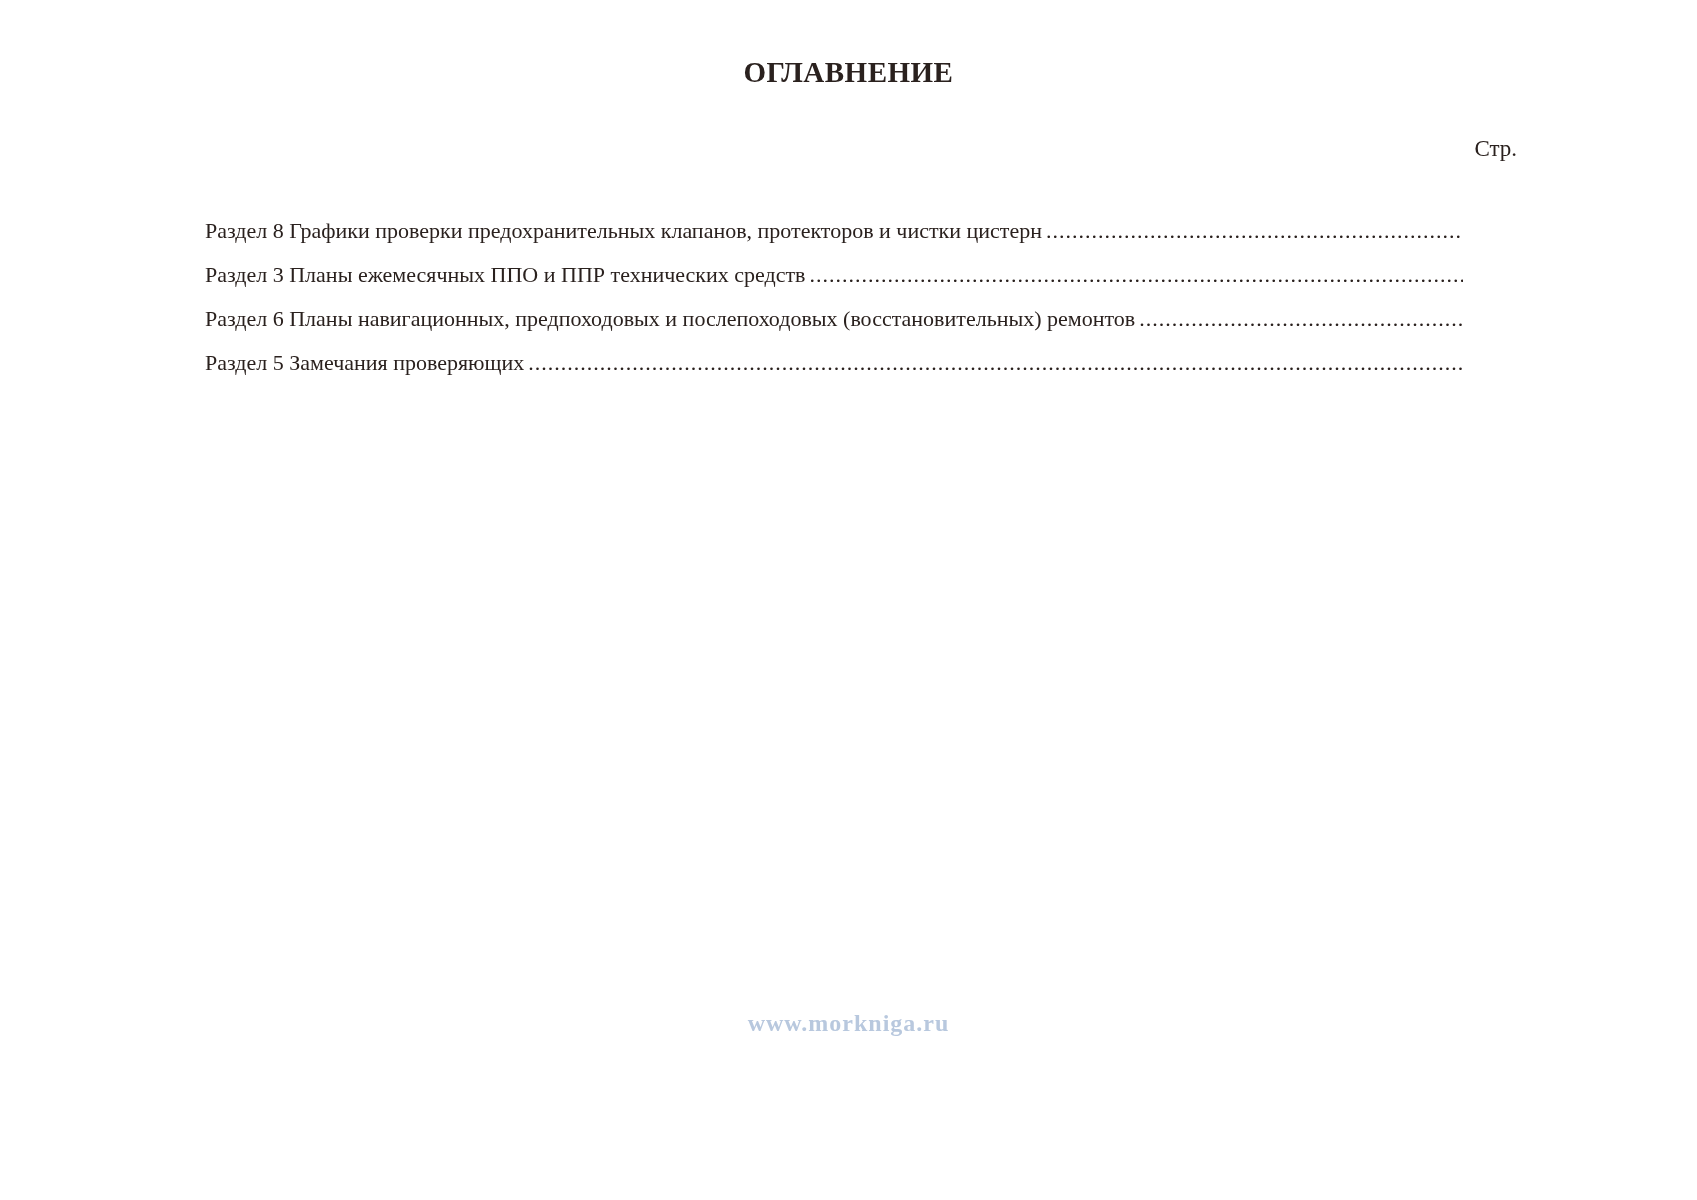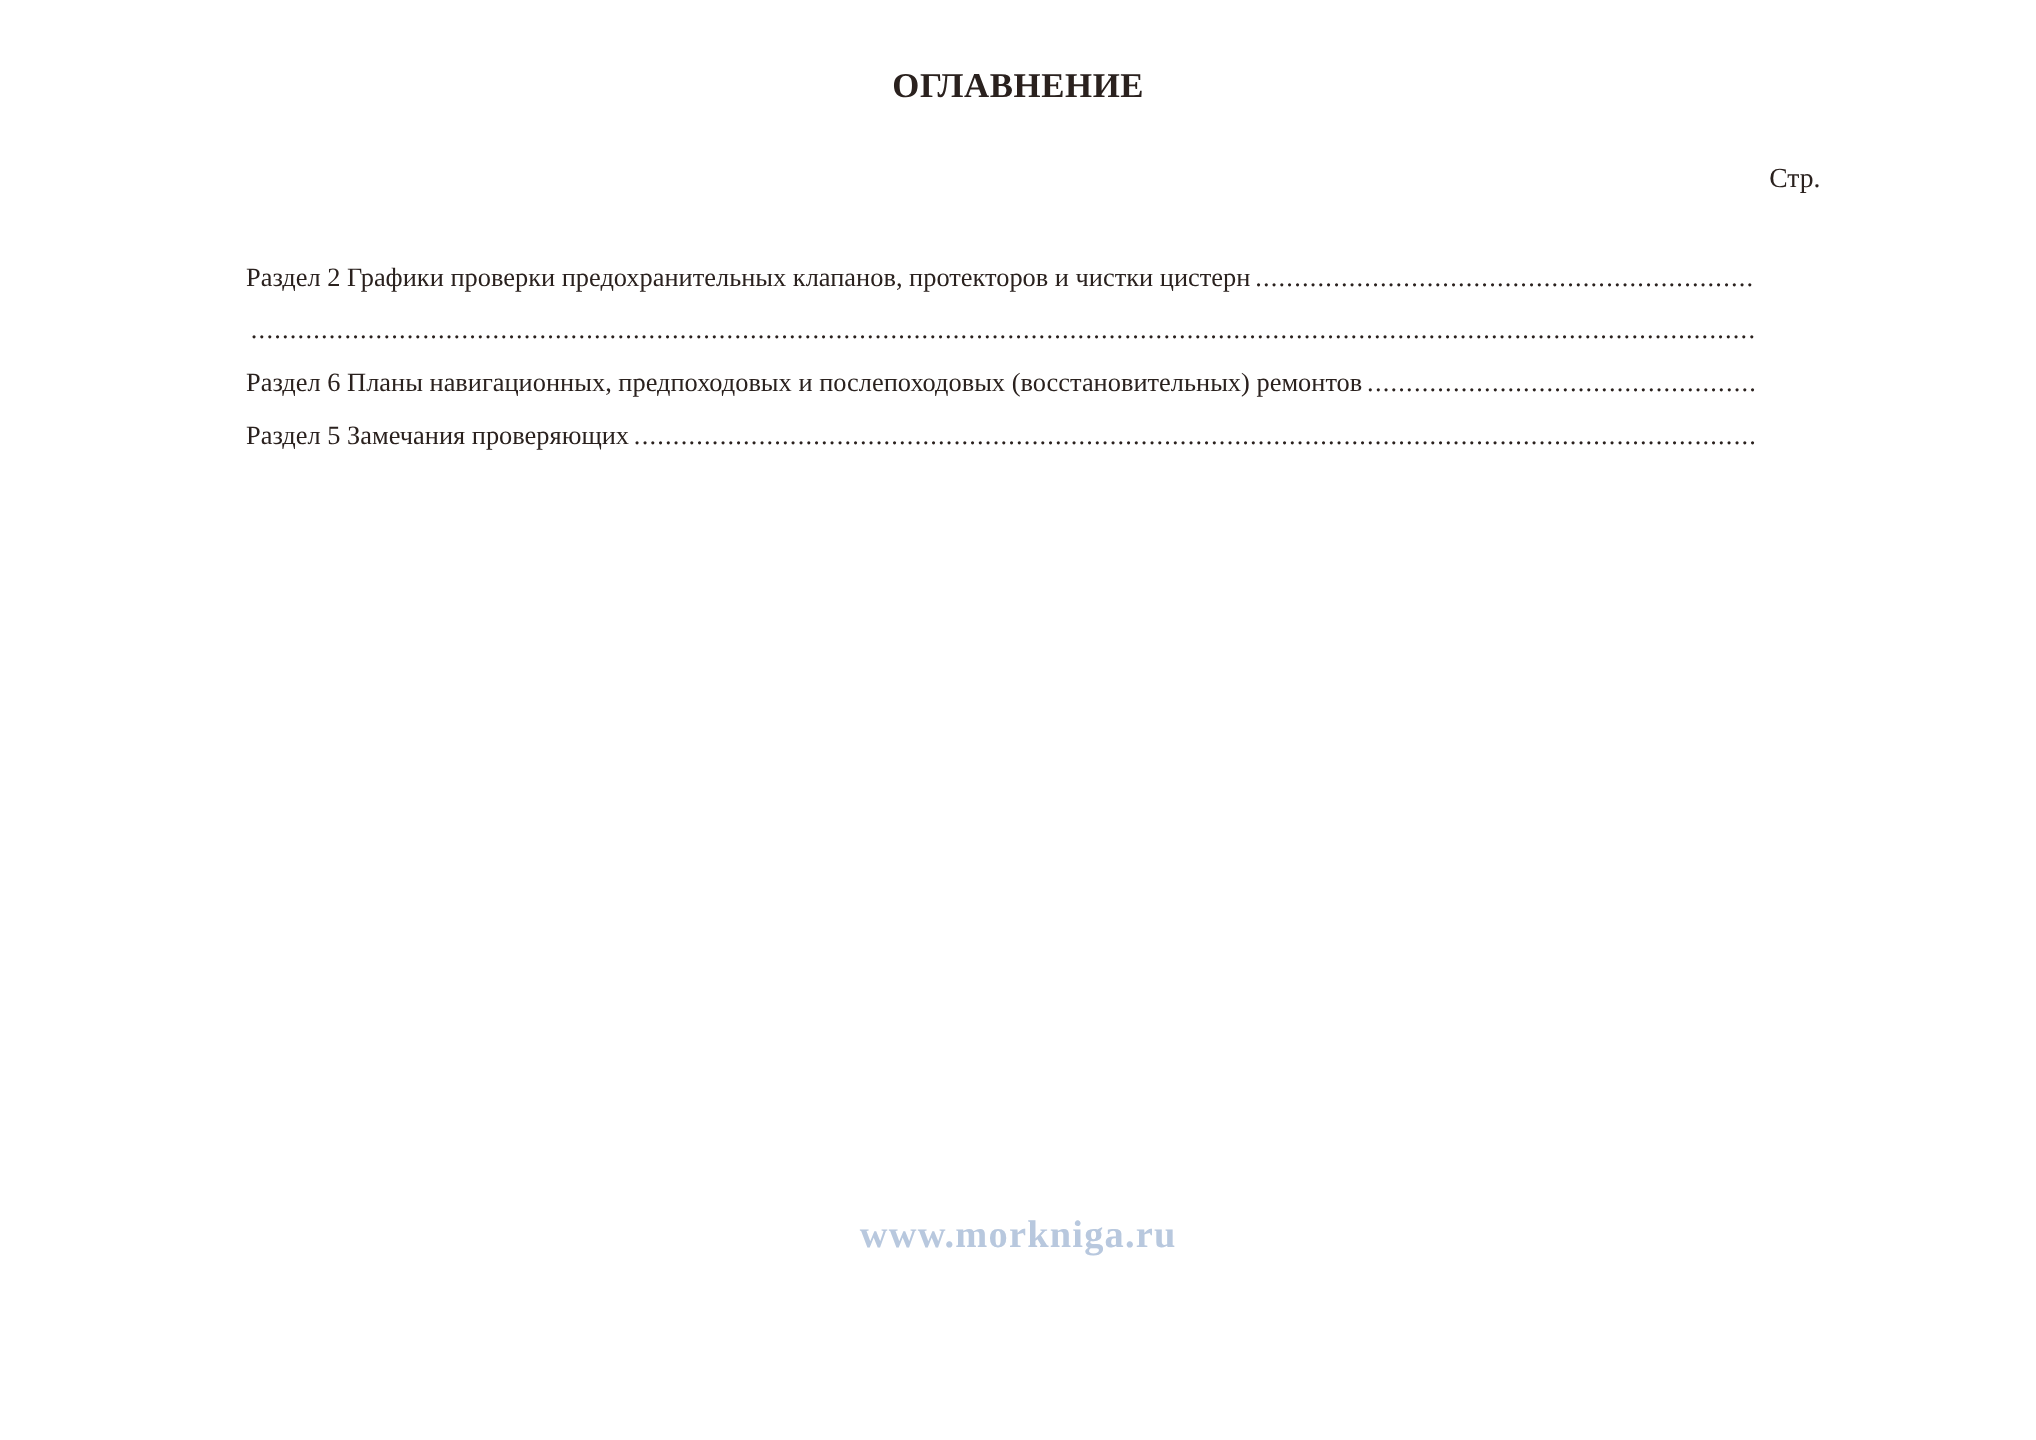--- a/index.html
+++ b/index.html
@@ -65,44 +65,45 @@
     font-size: 22px;
     letter-spacing: 1px;
     color: #2a211e;
   }
   .watermark {
     position: absolute;
     top: 1010px;
     left: 0;
     width: 100%;
     text-align: center;
-    font-size: 32px;
+    font-size: 24px;
     font-weight: bold;
     letter-spacing: 1px;
     color: #b8c8de;
   }
 </style>
 </head>
 <body>
 
 <div class="page">
 
   <h1 class="doc-title">ОГЛАВНЕНИЕ</h1>
 
   <div class="page-col-header">Стр.</div>
 
   <div class="toc">
 
 
     <div class="toc-row">
-      <span class="toc-label">Раздел 2 Графики проверки предохранительных клапанов, протекторов и чистки цистерн</span>
+      <span class="toc-label">Раздел 8 Графики проверки предохранительных клапанов, протекторов и чистки цистерн</span>
       <span class="dot-leader"></span>
     </div>
 
     <div class="toc-row">
+      <span class="toc-label">Раздел 3 Планы ежемесячных ППО и ППР технических средств</span>
       <span class="dot-leader"></span>
     </div>
 
     <div class="toc-row">
       <span class="toc-label">Раздел 6 Планы навигационных, предпоходовых и послепоходовых (восстановительных) ремонтов</span>
       <span class="dot-leader"></span>
     </div>
 
     <div class="toc-row">
       <span class="toc-label">Раздел 5 Замечания проверяющих</span>

